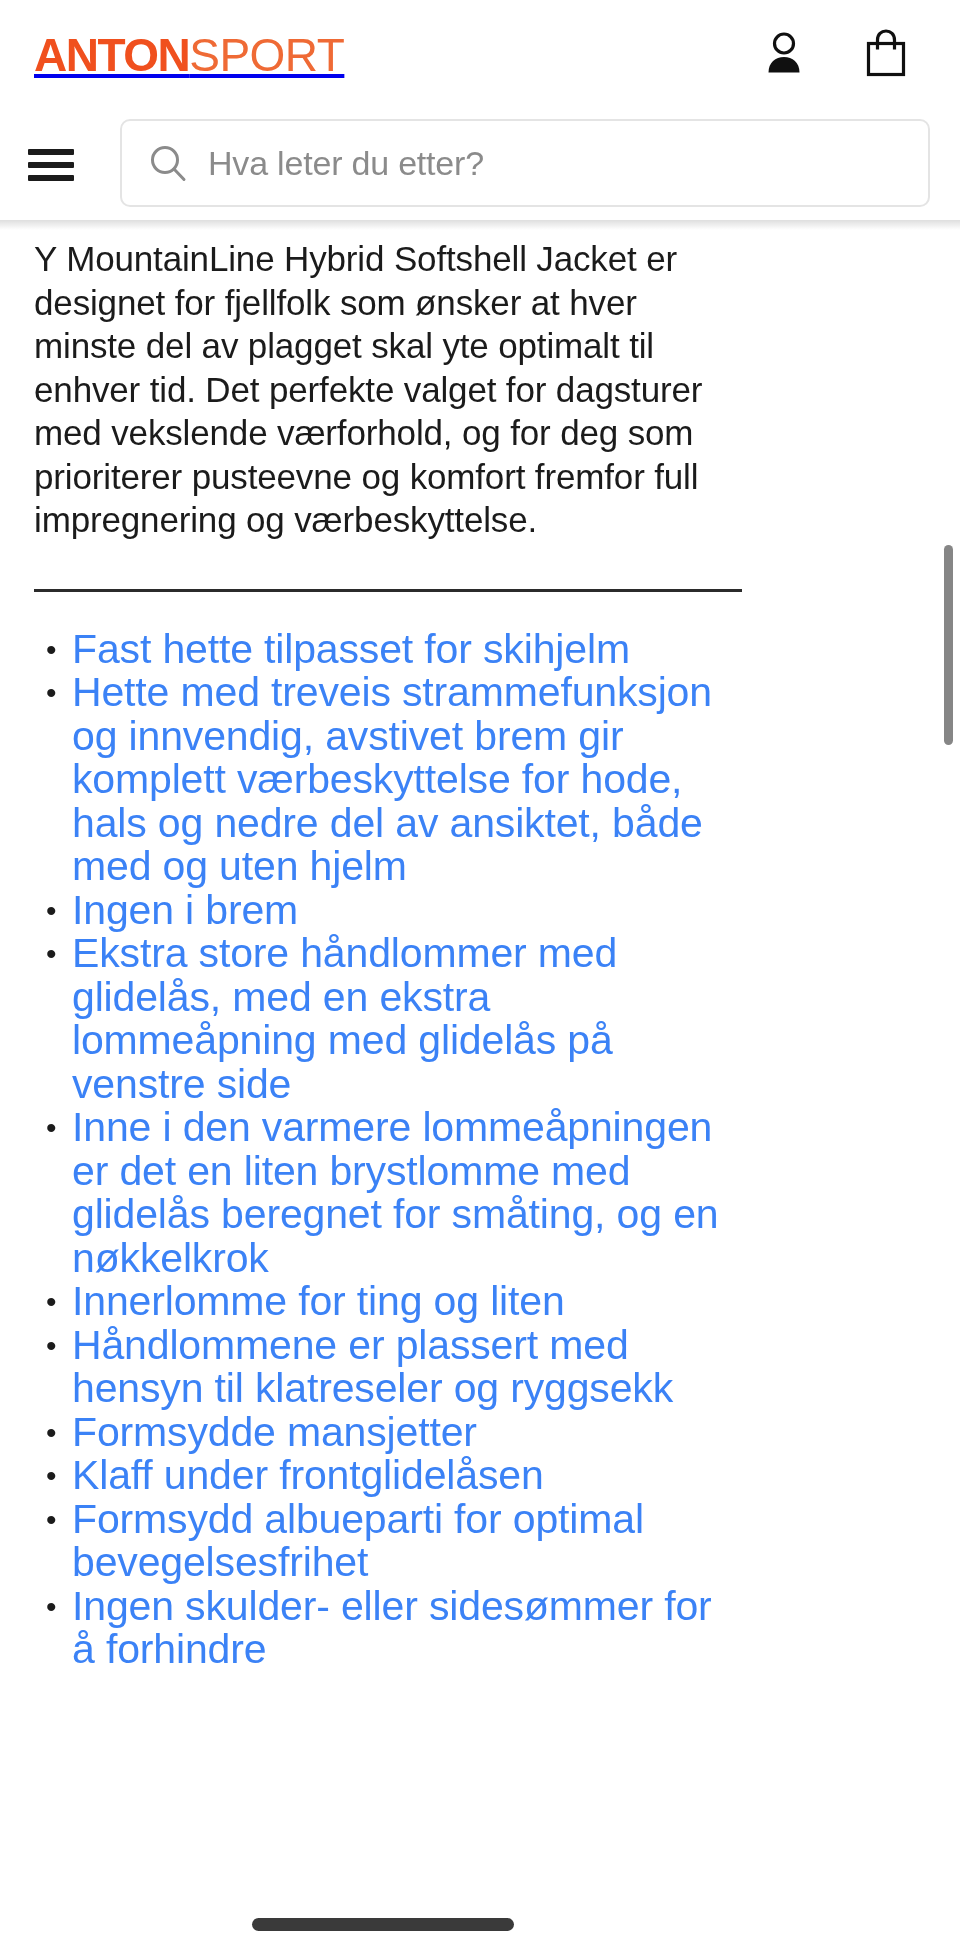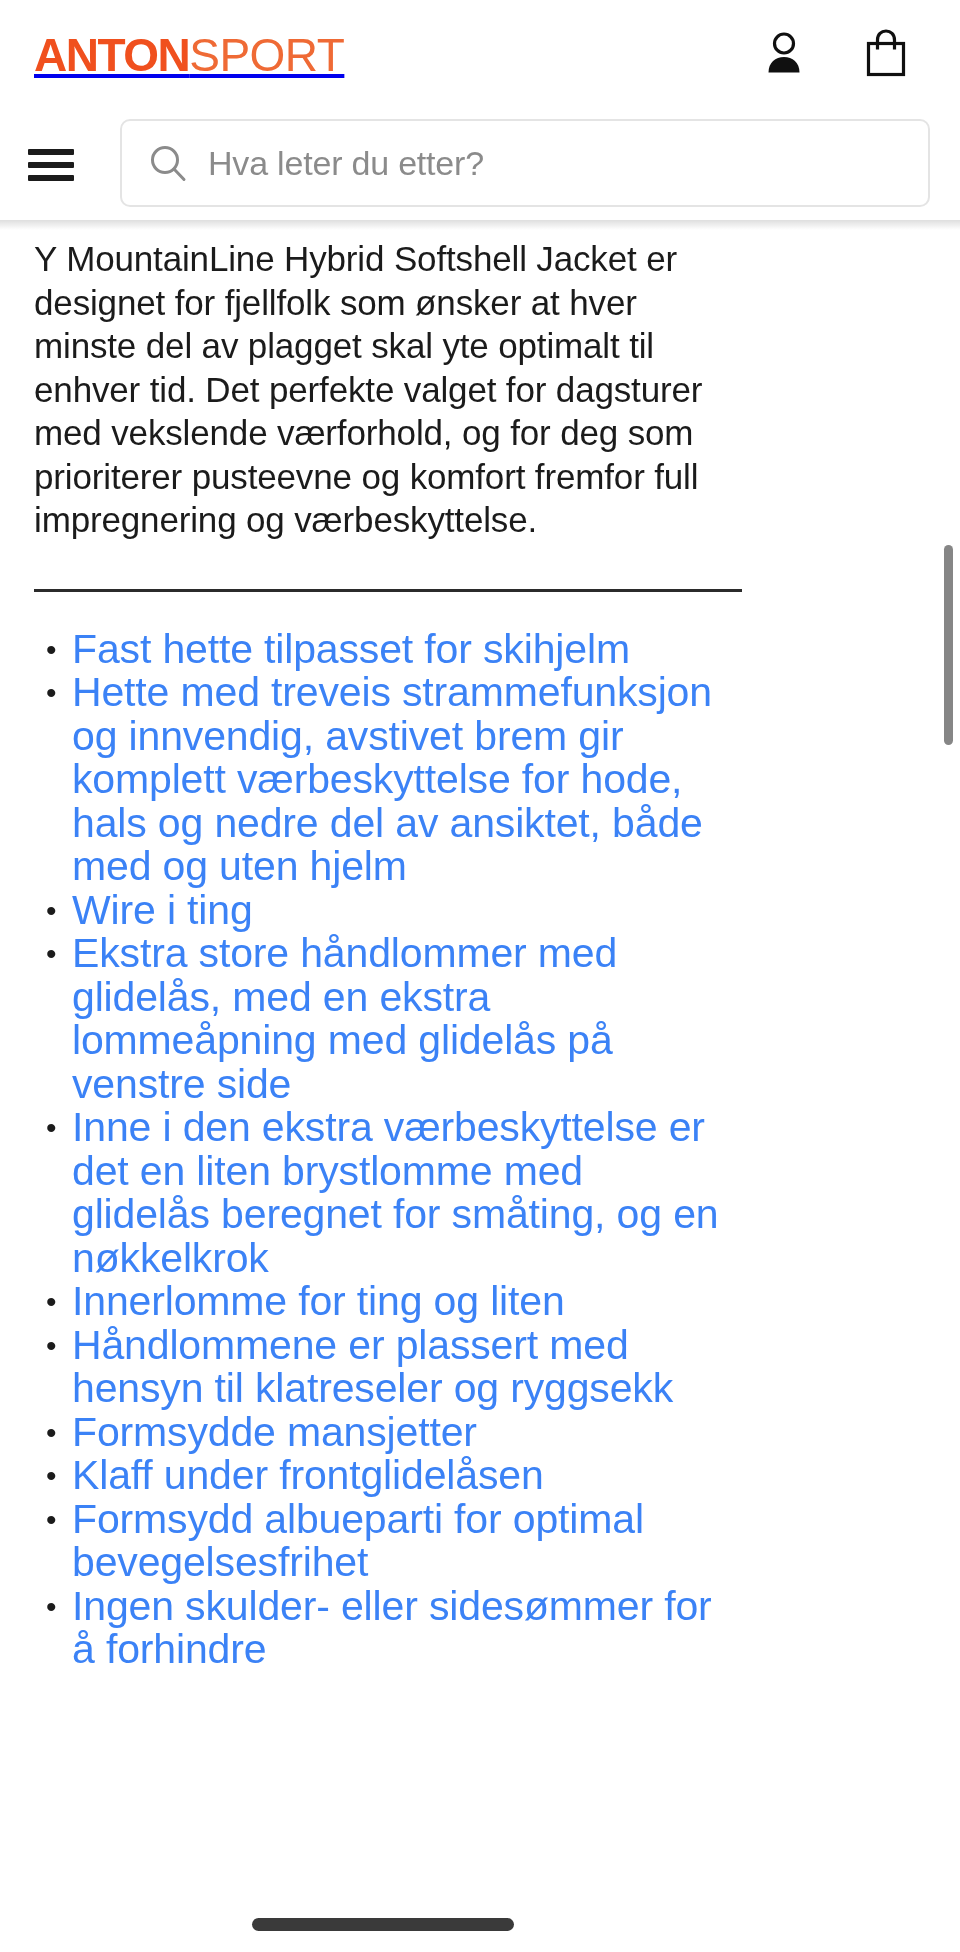--- a/index.html
+++ b/index.html
@@ -319,23 +319,23 @@
   <main class="content">
     <div class="content-inner">
 
       <p class="intro">Y MountainLine Hybrid Softshell Jacket er designet for fjellfolk som ønsker at hver minste del av plagget skal yte optimalt til enhver tid. Det perfekte valget for dagsturer med vekslende værforhold, og for deg som prioriterer pusteevne og komfort fremfor full impregnering og værbeskyttelse.</p>
 
       <hr class="divider">
 
       <ul class="feature-list">
         <li>Fast hette tilpasset for skihjelm</li>
         <li>Hette med treveis strammefunksjon og innvendig, avstivet brem gir komplett værbeskyttelse for hode, hals og nedre del av ansiktet, både med og uten hjelm</li>
-        <li>Wire i ting</li>
+        <li>Ingen i brem</li>
         <li>Ekstra store håndlommer med glidelås, med en ekstra lommeåpning med glidelås på venstre side</li>
-        <li>Inne i den ekstra værbeskyttelse er det en liten brystlomme med glidelås beregnet for småting, og en nøkkelkrok</li>
+        <li>Inne i den varmere lommeåpningen er det en liten brystlomme med glidelås beregnet for småting, og en nøkkelkrok</li>
         <li>Innerlomme for ting og liten</li>
         <li>Håndlommene er plassert med hensyn til klatreseler og ryggsekk</li>
         <li>Formsydde mansjetter</li>
         <li>Klaff under frontglidelåsen</li>
         <li>Formsydd albueparti for optimal bevegelsesfrihet</li>
         <li>Ingen skulder- eller sidesømmer for å forhindre</li>
       </ul>
 
     </div>
   </main>

